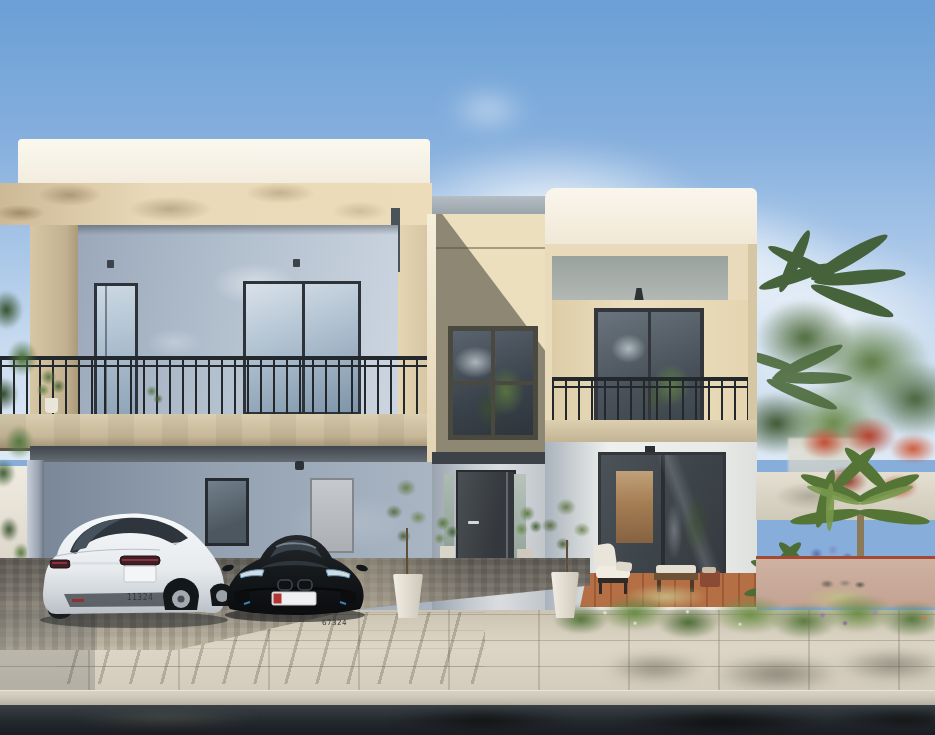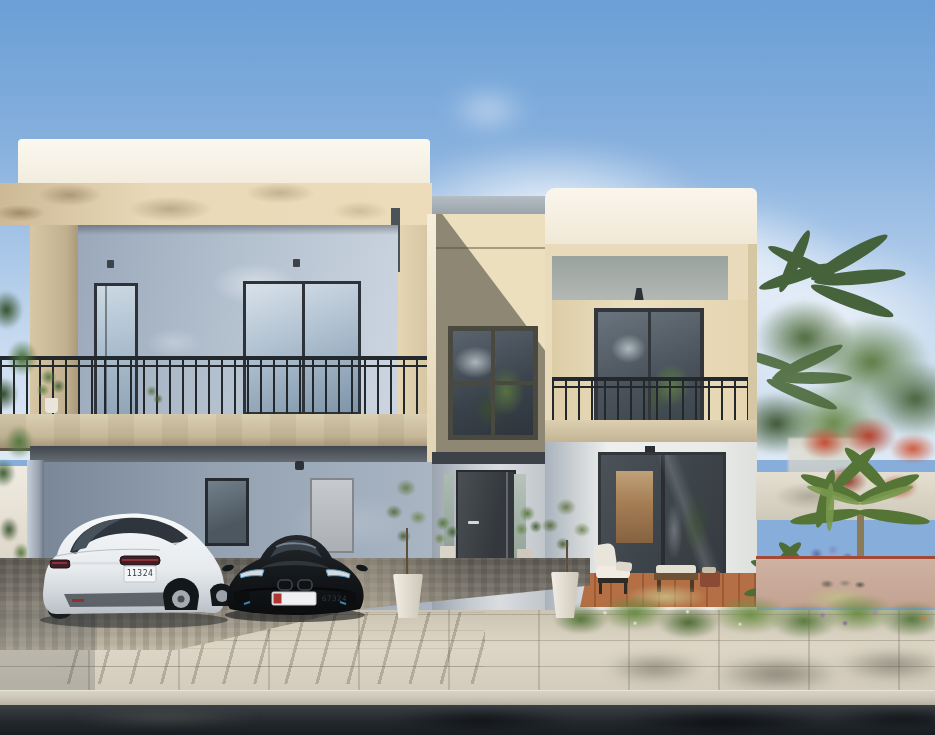--- a/index.html
+++ b/index.html
@@ -309,21 +309,21 @@
       radial-gradient(ellipse 12px 10px at 75% 45%,#77895c,rgba(119,137,92,0) 72%),
       radial-gradient(ellipse 10px 9px at 45% 62%,#52643e,rgba(82,100,62,0) 72%);}
   .tree1{left:382px;top:468px;width:48px;height:110px;}
   .tree1::after{content:"";position:absolute;left:24px;top:60px;width:2px;height:50px;background:#5e4f3a;}
   .tree2{left:534px;top:492px;width:64px;height:84px;}
   .tree2::after{content:"";position:absolute;left:32px;top:48px;width:2px;height:36px;background:#5e4f3a;}
 
   
   .car{overflow:visible;}
   .plate-text{position:absolute;text-align:center;
-    font-family:"DejaVu Sans Mono",monospace;color:#33383d;}
+    font-family:"DejaVu Sans Mono",monospace;color:#33383d;margin-top:24px;}
   .plate-tesla{left:125px;top:567px;width:30px;height:12px;font-size:8px;line-height:13px;letter-spacing:0.5px;}
   .plate-bmw{left:282px;top:593px;width:33px;height:11px;font-size:7.5px;line-height:12px;letter-spacing:0.5px;padding-left:36px;}
 </style>
 </head>
 <body>
 
 <div id="scene">
 
   <div class="abs sky noint"></div>
   <div class="abs cloud c1"></div>

